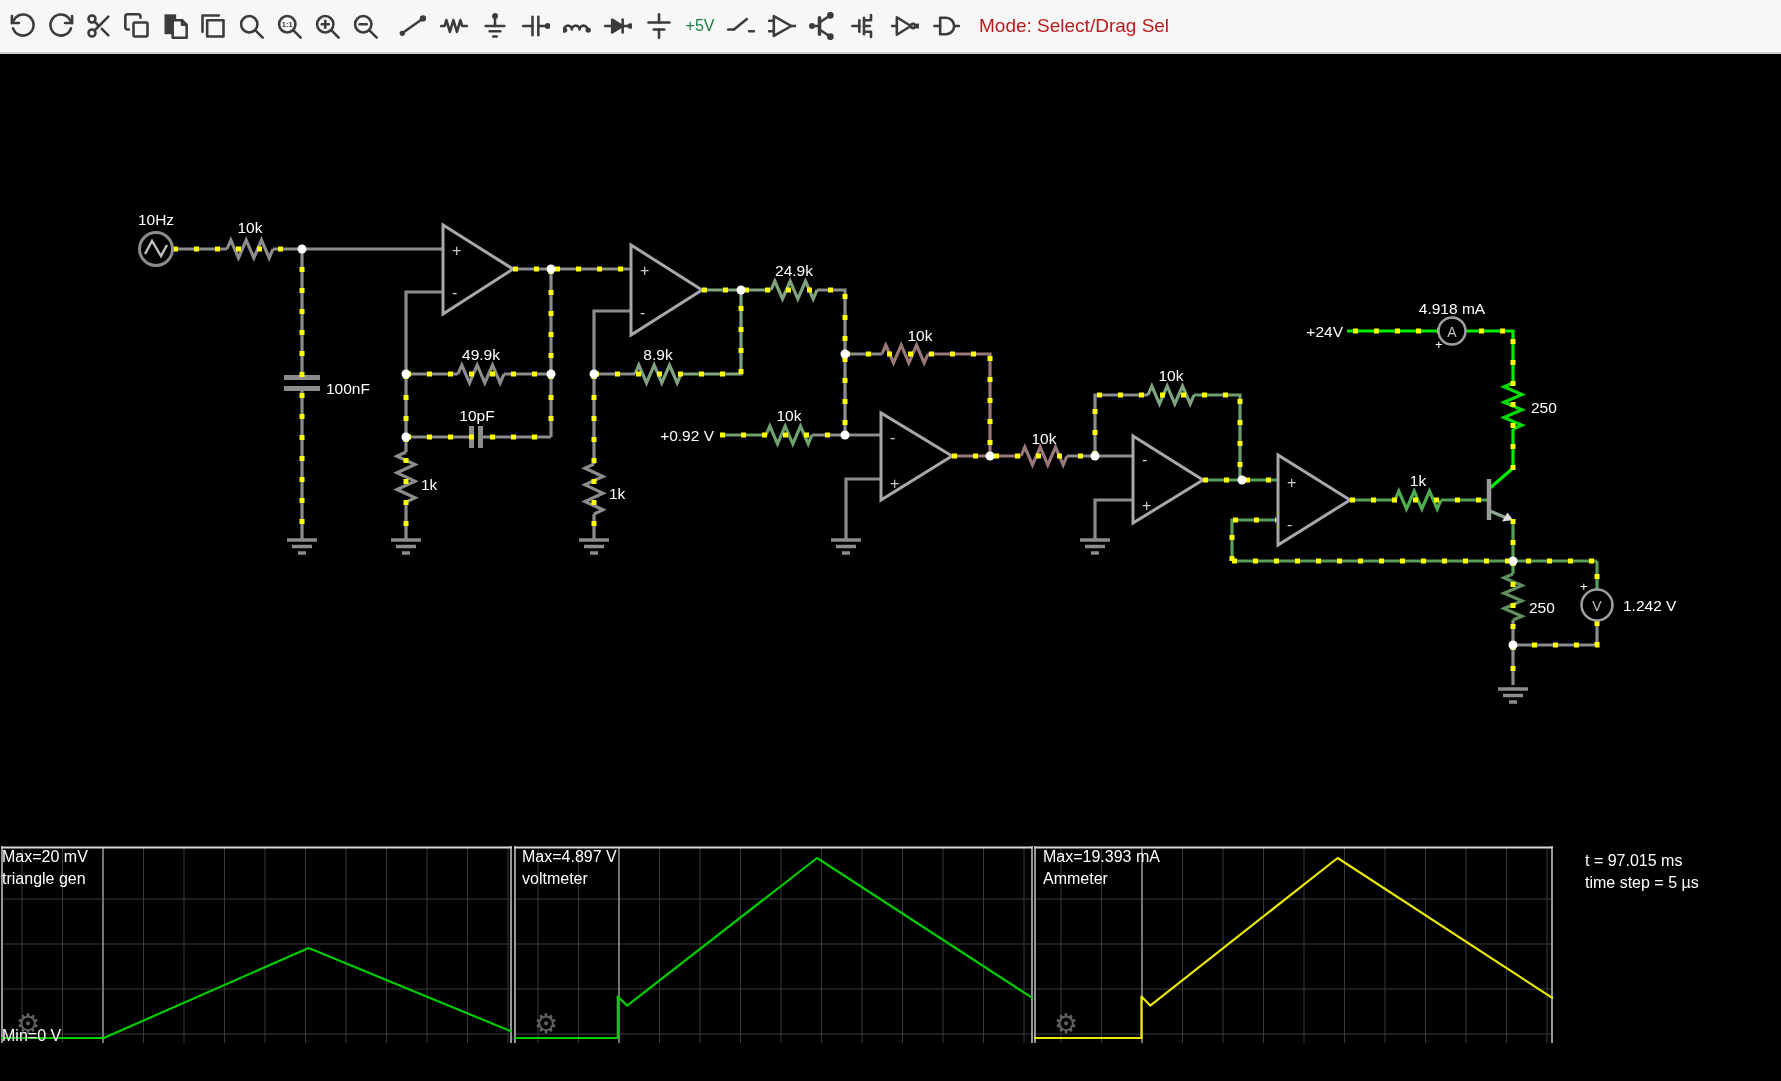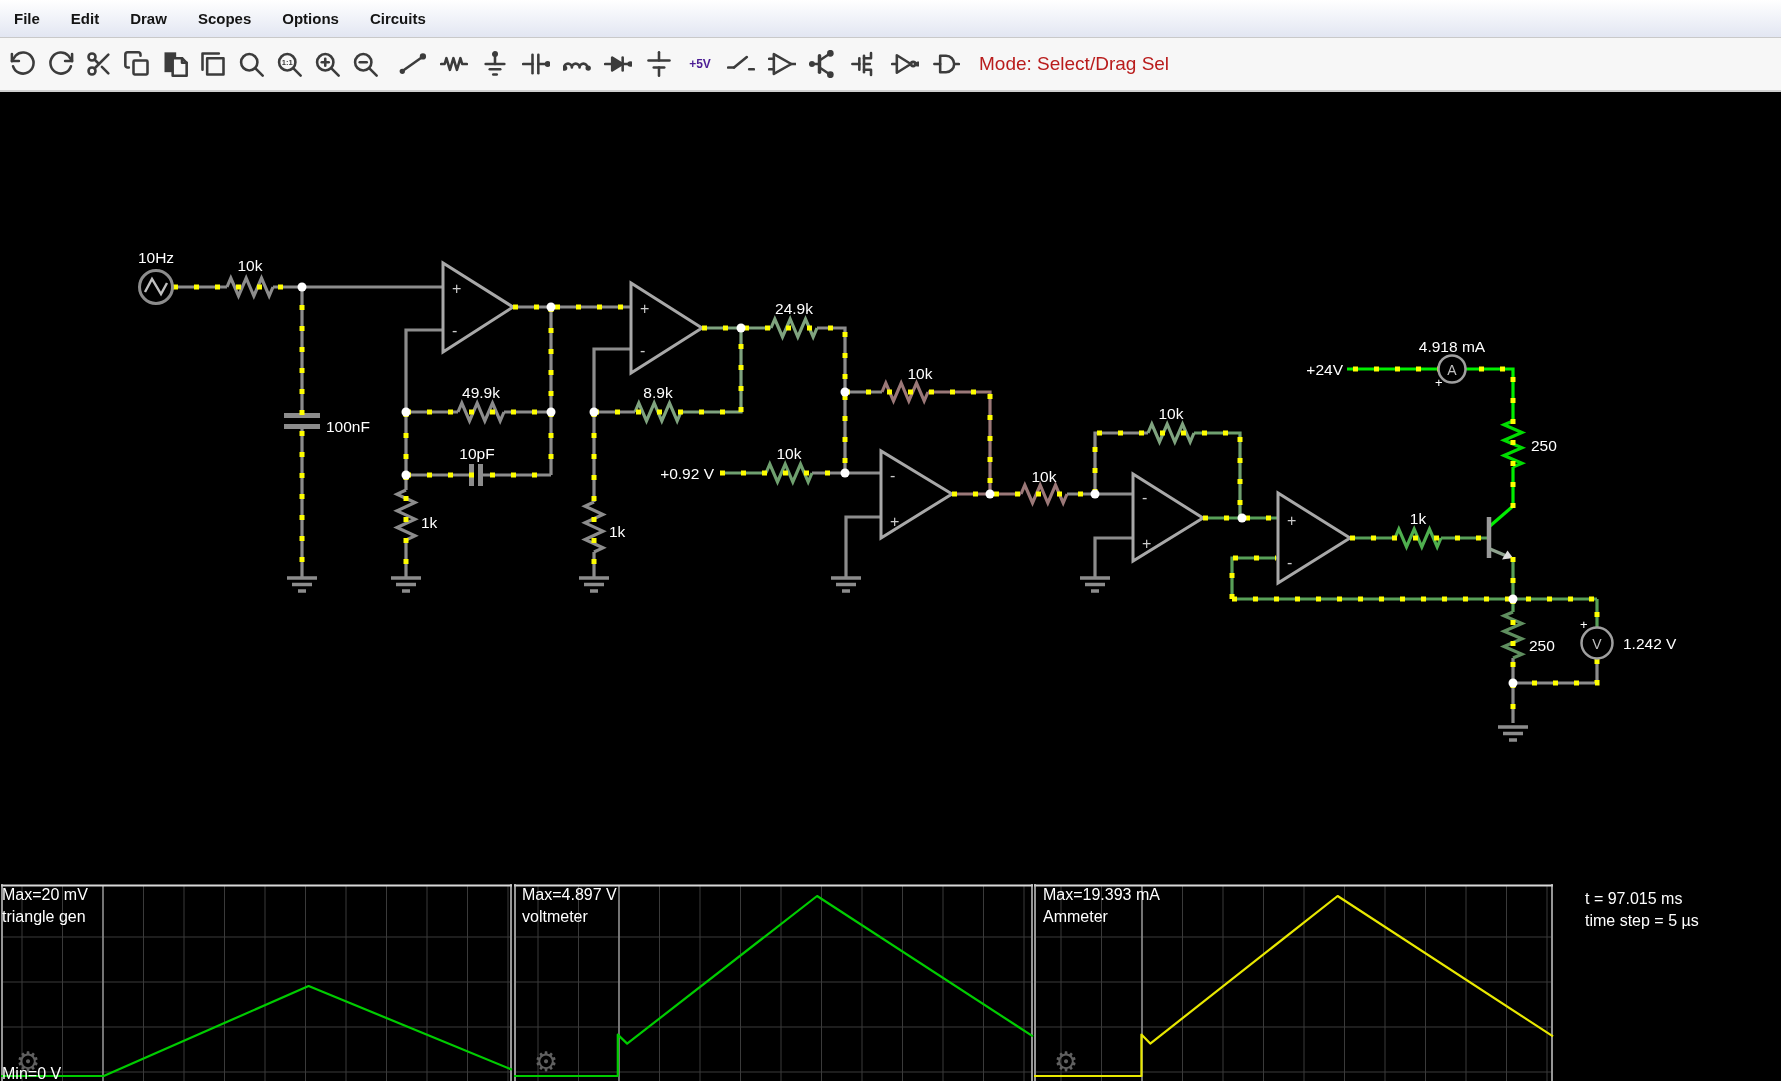--- a/index.html
+++ b/index.html
@@ -7,48 +7,40 @@
        font-family:"Liberation Sans","DejaVu Sans",sans-serif;}
   .menubar{height:37px;background:linear-gradient(#ffffff,#e2e6f2);border-bottom:1px solid #c9c9c9;
        display:flex;align-items:center;gap:31px;padding-left:14px;}
   .menu-item{font-weight:bold;font-size:15px;color:#141414;cursor:default;}
   .toolbar{height:52px;background:#f7f7f7;border-bottom:2px solid #cfcfcf;
        display:flex;align-items:center;padding-left:8px;}
   .tool-group1{display:flex;gap:8px;}
   .tool-group2{display:flex;gap:11px;margin-left:18px;}
   .tb{width:30px;height:30px;display:flex;align-items:center;justify-content:center;}
   .tb svg{stroke:#3c3c3c;fill:none;stroke-width:2.2;stroke-linecap:round;stroke-linejoin:round;}
-  .plus5v{font-size:12px;font-weight:bold;color:#4c1d95;}
+  .plus5v{font-size:16px;font-weight:normal;color:#15803d;}
   .mode{margin-left:18px;font-size:19px;color:#b91c1c;white-space:nowrap;}
   svg.stage{display:block;}
   text.clabel{fill:#ffffff;font-size:15.5px;font-family:"Liberation Sans","DejaVu Sans",sans-serif;}
   text.opsym{fill:#cccccc;font-size:16px;font-family:"Liberation Sans","DejaVu Sans",sans-serif;}
   text.meterletter{fill:#c0c0c0;font-size:14px;}
   .wg{stroke:#8c8c8c;} .wlg{stroke:#7fa37f;} .wgr{stroke:#6fa06f;} .wbr{stroke:#9b7878;}
   .wmg{stroke:#58a058;} .wbright{stroke:#00ee00;}
   .wire{stroke-width:3.2;fill:none;}
   .res{stroke-width:3.2;fill:none;}
   .dots{stroke:#ffff00;stroke-width:5;fill:none;stroke-dasharray:5 16;stroke-linecap:butt;}
   .gnd{stroke:#8c8c8c;stroke-width:3.5;}
   text.scopetext{fill:#ffffff;font-size:16px;}
   .gear{fill:#606060;font-size:27px;}
 </style>
 </head>
 <body>
 
 <div class="app">
 
-  <div class="menubar">
-    <span class="menu-item">File</span>
-    <span class="menu-item">Edit</span>
-    <span class="menu-item">Draw</span>
-    <span class="menu-item">Scopes</span>
-    <span class="menu-item">Options</span>
-    <span class="menu-item">Circuits</span>
-  </div>
 
   <div class="toolbar">
     <div class="tool-group1">
       <span class="tb">
           <svg width="28" height="28" viewBox="0 0 24 24">
             <polyline points="2.5 3.5 2.5 9.5 8.5 9.5"></polyline>
             <path d="M3.5 14a9 9 0 1 0 2.2-9.2L2.5 9.5"></path>
           </svg>
         </span>
       <span class="tb">

